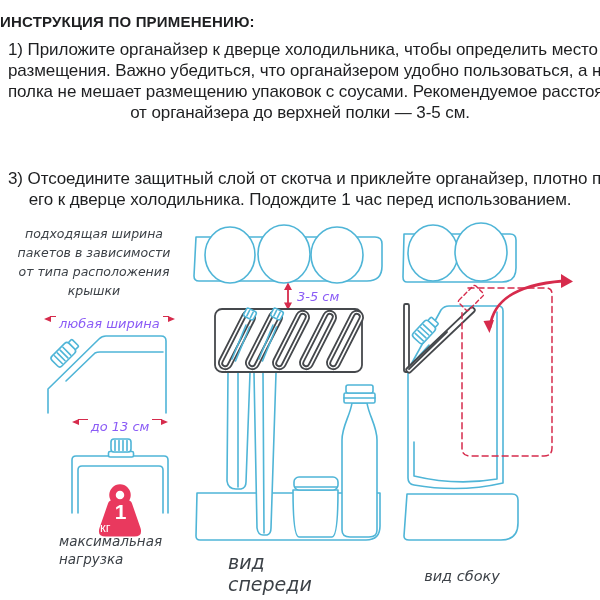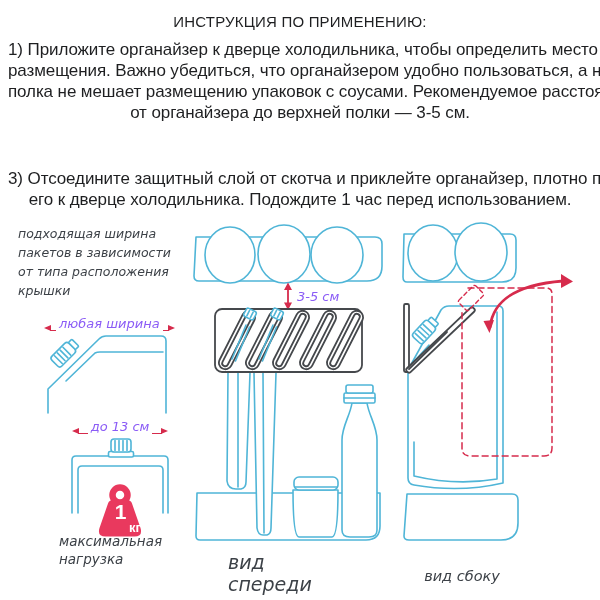--- a/index.html
+++ b/index.html
@@ -1,38 +1,38 @@
 <!DOCTYPE html>
 <html><head>
 <meta charset="utf-8">
 <style>
   html,body{margin:0;padding:0;background:#fff}
   #page{position:relative;width:600px;height:600px;background:#ffffff;overflow:hidden;
         font-family:"Liberation Sans",sans-serif;color:#1e1f21}
   .abs{position:absolute}
   .pre{white-space:pre}
-  #title{top:13px;left:0;width:600px;text-align:center;font-size:15px;font-weight:normal;letter-spacing:.2px}
+  #title{top:13px;left:0;width:600px;text-align:left;font-size:15px;font-weight:bold;letter-spacing:.2px}
   .para{left:8px;width:584px;text-align:center;font-size:17px;line-height:21px;letter-spacing:-.1px}
   #p1{top:39px}#p2{top:128px}#p3{top:168px}
   .lbl{font-family:"DejaVu Sans",sans-serif;font-style:italic;color:#3c4147}
   .red{color:#8b5cf6}
-  #note{top:224px;left:18px;width:176px;text-align:left;font-size:12.5px;line-height:19px}
+  #note{top:224px;left:6px;width:176px;text-align:center;font-size:12.5px;line-height:19px}
   #maxload{top:532px;left:59px;width:122px;text-align:left;font-size:13.5px;line-height:18px}
   #frontview{top:551px;left:228px;width:121px;font-size:19px}
   #sideview{top:568px;left:400px;width:124px;text-align:center;font-size:14.5px}
   #gaplabel{top:289px;left:297px;font-size:13px}
-  .arrow-row{display:flex;align-items:flex-end}
+  .arrow-row{display:flex;align-items:flex-start}
   .arrow-row .txt{padding:0 3px;white-space:nowrap;font-size:13px;line-height:15px}
   .aline{flex:1;height:0;border-top:1.6px solid #d62b4c;min-width:6px}
   .ahead-l{width:0;height:0;border:3.5px solid transparent;border-right:7px solid #d62b4c;border-left:0;margin-right:-1px}
   .ahead-r{width:0;height:0;border:3.5px solid transparent;border-left:7px solid #d62b4c;border-right:0;margin-left:-1px}
   #anywidth{top:316px;left:44px;width:126px}
   #d13{top:419px;left:72px;width:96px}
   #w1{top:501px;left:100px;width:41px;text-align:center;color:#fff;font-weight:bold;font-size:21px;line-height:22px}
-  #wkg{top:523px;left:100px;width:41px;text-align:right;color:#fff;font-weight:bold;font-size:13px;line-height:10px}
+  #wkg{top:523px;left:100px;width:41px;text-align:left;color:#fff;font-weight:normal;font-size:13px;line-height:10px}
   svg{position:absolute;left:0;top:0}
   .blue{stroke:#4fb5d7;fill:none;stroke-width:1.6;stroke-linecap:round;stroke-linejoin:round}
   .bluef{stroke:#4fb5d7;fill:#ffffff;stroke-width:1.6;stroke-linecap:round;stroke-linejoin:round}
   .dark{stroke:#45484c;fill:none;stroke-width:1.8;stroke-linecap:round;stroke-linejoin:round}
   .darkf{stroke:#45484c;fill:#ffffff;stroke-width:1.8;stroke-linecap:round;stroke-linejoin:round}
   .crim{stroke:#d62b4c;fill:none;stroke-linecap:round;stroke-linejoin:round}
 </style>
 </head>
 <body>
 

